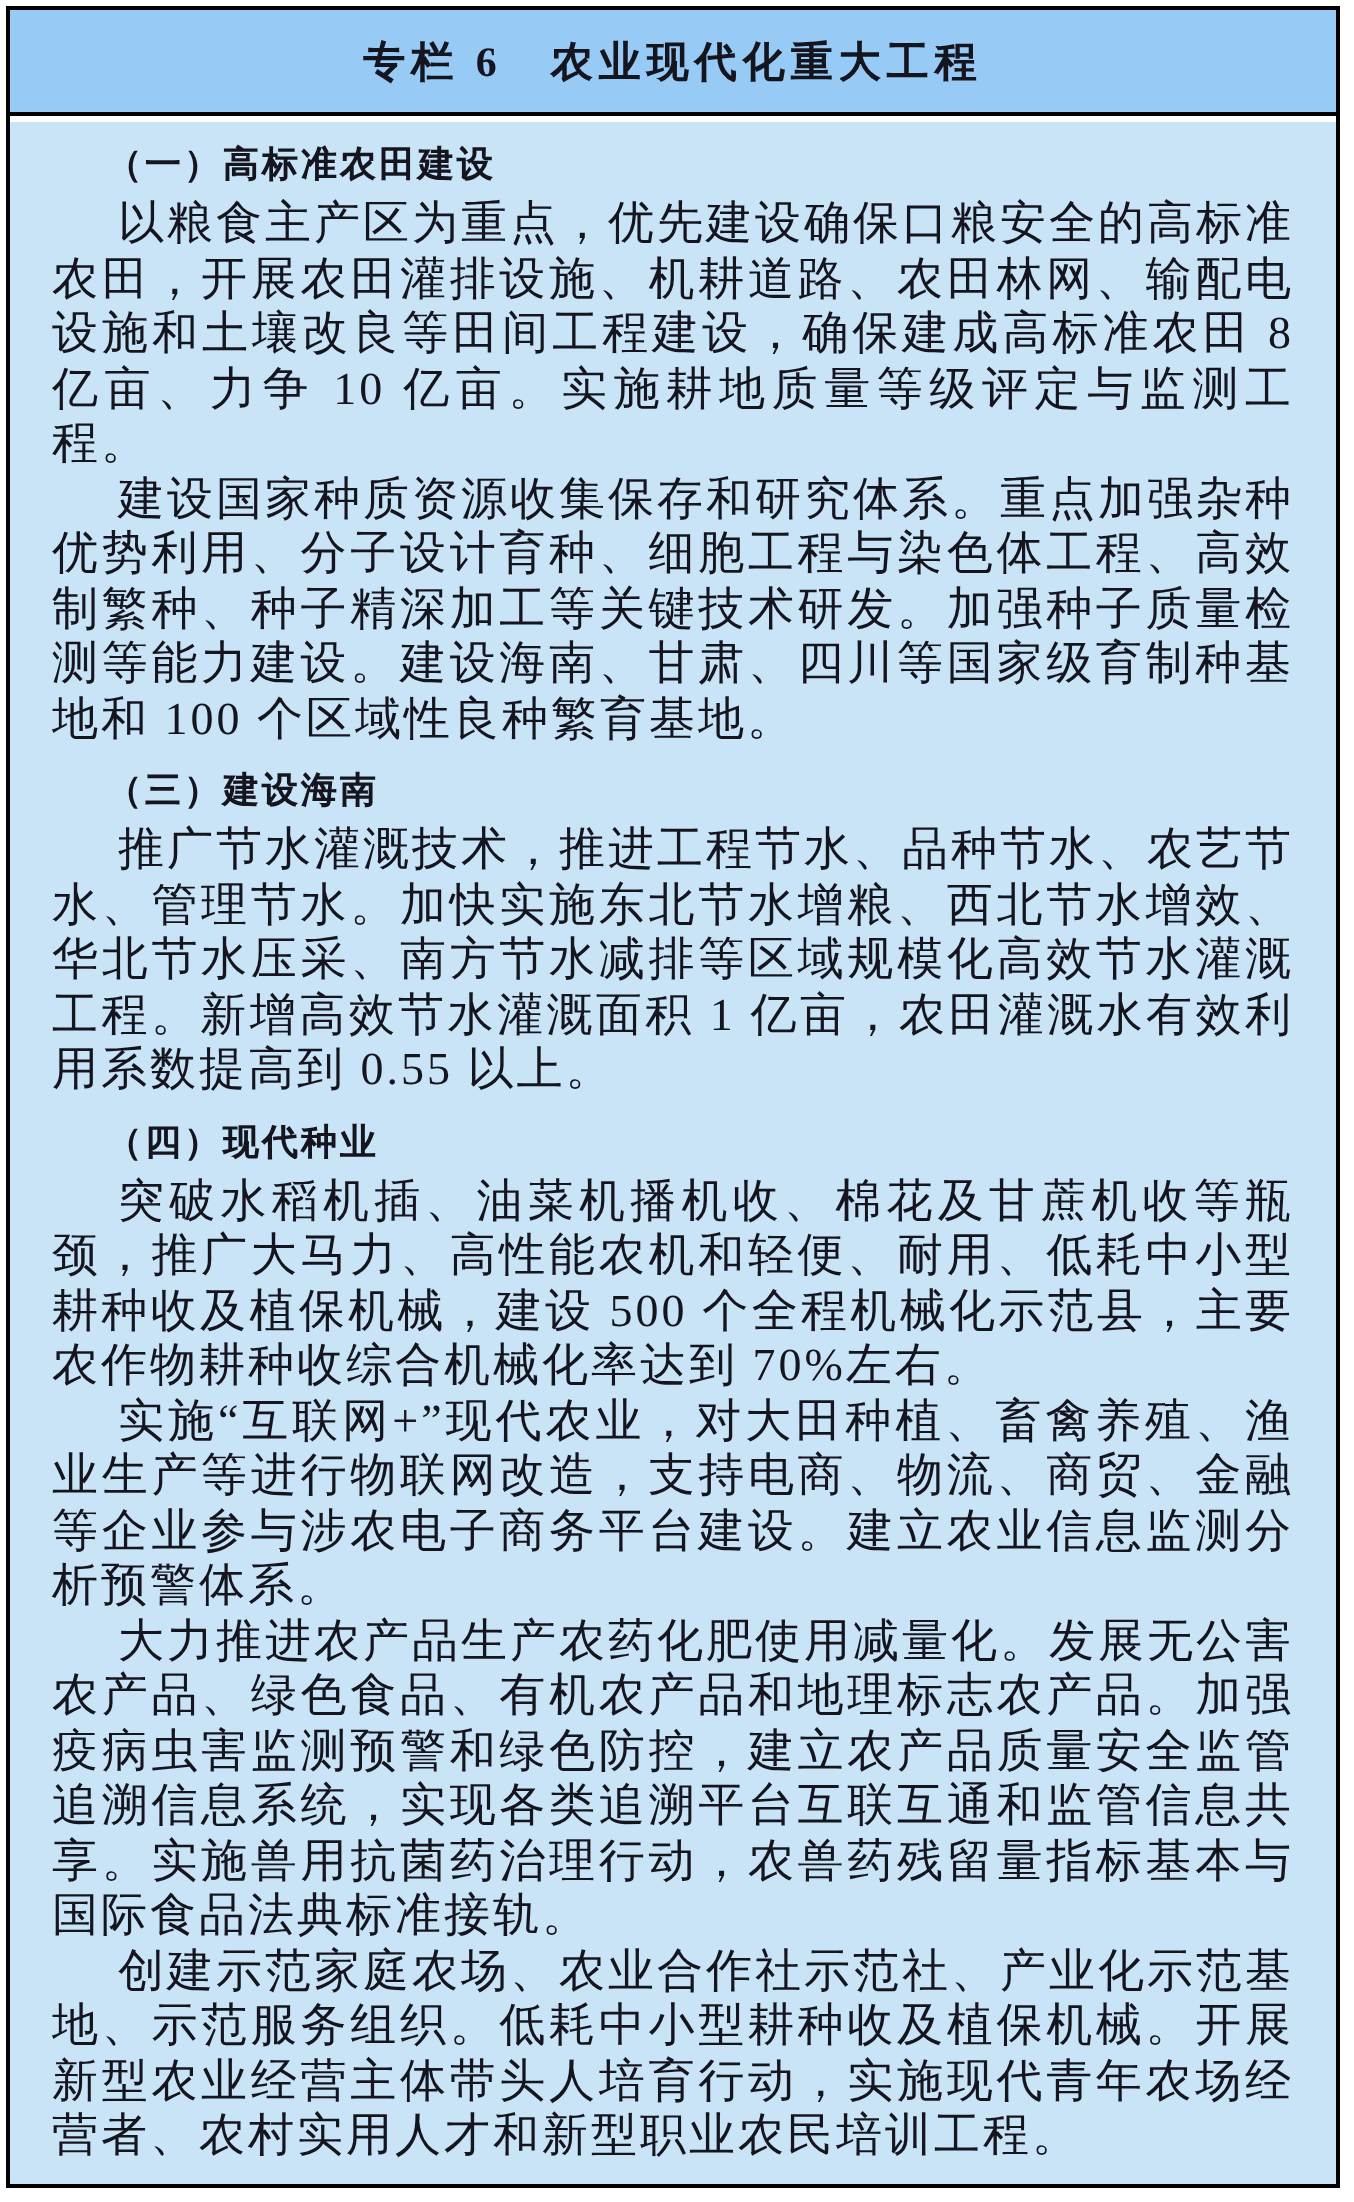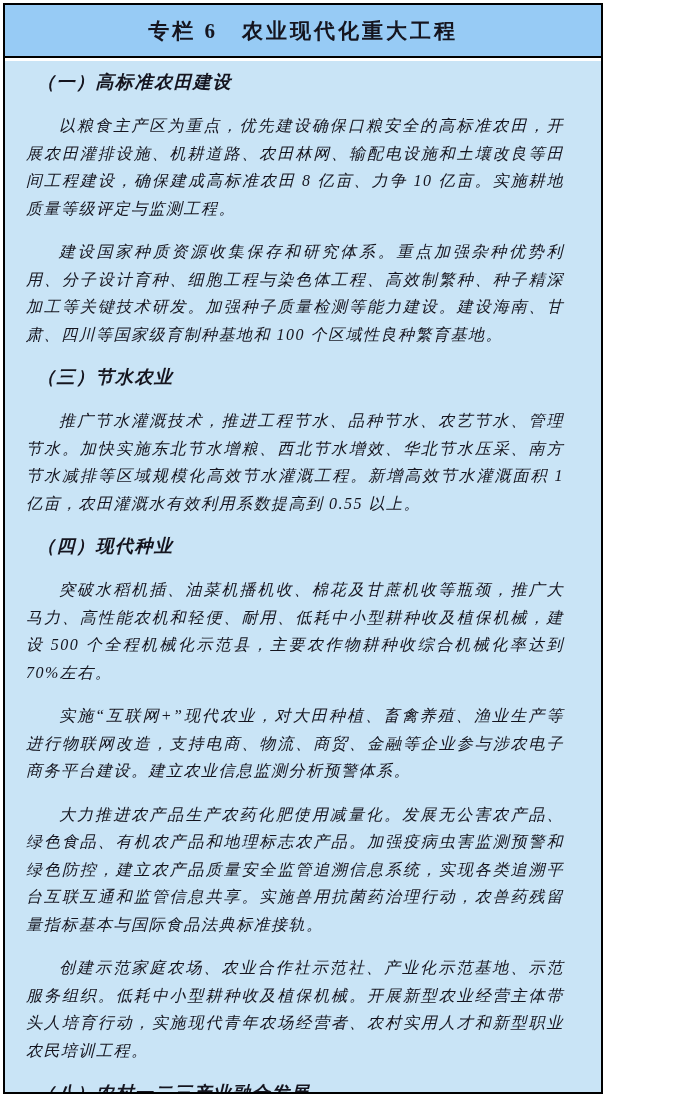--- a/index.html
+++ b/index.html
@@ -12,21 +12,21 @@
   body{
     width:677px;height:1101px;
     background:#ffffff;
     font-family:"Liberation Serif","DejaVu Serif",serif;
     color:var(--text-color);
     overflow:hidden;
   }
   .panel{
     position:absolute;
     left:3px;top:3px;
-    width:600px;height:1091px;
+    width:667px;height:1091px;
     border:2px solid var(--border-color);
     box-sizing:border-box;
     display:flex;
     flex-direction:column;
     background:#ffffff;
   }
   .panel-header{
     height:51px;
     flex:0 0 51px;
     background:var(--header-bg);
@@ -42,38 +42,37 @@
     white-space:pre;
   }
   .header-gap{
     height:3px;
     flex:0 0 3px;
     background:#ffffff;
   }
   .panel-body{
     flex:1 1 auto;
     background:var(--body-bg);
-    padding:5px 21px 6px 5px;
+    padding:5px 21px 6px 21px;
     overflow:hidden;
-    font-style:italic;
   }
   .section-heading{
     font-size:18px;
     font-weight:bold;
     letter-spacing:1.5px;
     line-height:27px;
     margin:9px 0 2px 0;
     text-indent:27px;
   }
   .section:first-child .section-heading{margin-top:3px;}
   .section-paragraph{
-    font-size:16px;
+    font-size:23px;
     letter-spacing:1.5px;
     line-height:27.5px;
-    margin:16px;
+    margin:0;
     text-align:justify;
     text-indent:33px;
   }
 </style>
 </head>
 <body>
 
 <div class="panel">
   <div class="panel-header">
     <div class="panel-title">专栏 6　农业现代化重大工程</div>
@@ -84,21 +83,21 @@
     <div class="section">
       <div class="section-heading">（一）高标准农田建设</div>
       <p class="section-paragraph">以粮食主产区为重点，优先建设确保口粮安全的高标准农田，开展农田灌排设施、机耕道路、农田林网、输配电设施和土壤改良等田间工程建设，确保建成高标准农田 8 亿亩、力争 10 亿亩。实施耕地质量等级评定与监测工程。</p>
     </div>
 
     <div class="section">
       <p class="section-paragraph">建设国家种质资源收集保存和研究体系。重点加强杂种优势利用、分子设计育种、细胞工程与染色体工程、高效制繁种、种子精深加工等关键技术研发。加强种子质量检测等能力建设。建设海南、甘肃、四川等国家级育制种基地和 100 个区域性良种繁育基地。</p>
     </div>
 
     <div class="section">
-      <div class="section-heading">（三）节水农业</div>
+      <div class="section-heading">（三）建设海南</div>
       <p class="section-paragraph">推广节水灌溉技术，推进工程节水、品种节水、农艺节水、管理节水。加快实施东北节水增粮、西北节水增效、华北节水压采、南方节水减排等区域规模化高效节水灌溉工程。新增高效节水灌溉面积 1 亿亩，农田灌溉水有效利用系数提高到 0.55 以上。</p>
     </div>
 
     <div class="section">
       <div class="section-heading">（四）现代种业</div>
       <p class="section-paragraph">突破水稻机插、油菜机播机收、棉花及甘蔗机收等瓶颈，推广大马力、高性能农机和轻便、耐用、低耗中小型耕种收及植保机械，建设 500 个全程机械化示范县，主要农作物耕种收综合机械化率达到 70%左右。</p>
     </div>
 
     <div class="section">
       <p class="section-paragraph">实施“互联网+”现代农业，对大田种植、畜禽养殖、渔业生产等进行物联网改造，支持电商、物流、商贸、金融等企业参与涉农电子商务平台建设。建立农业信息监测分析预警体系。</p>

